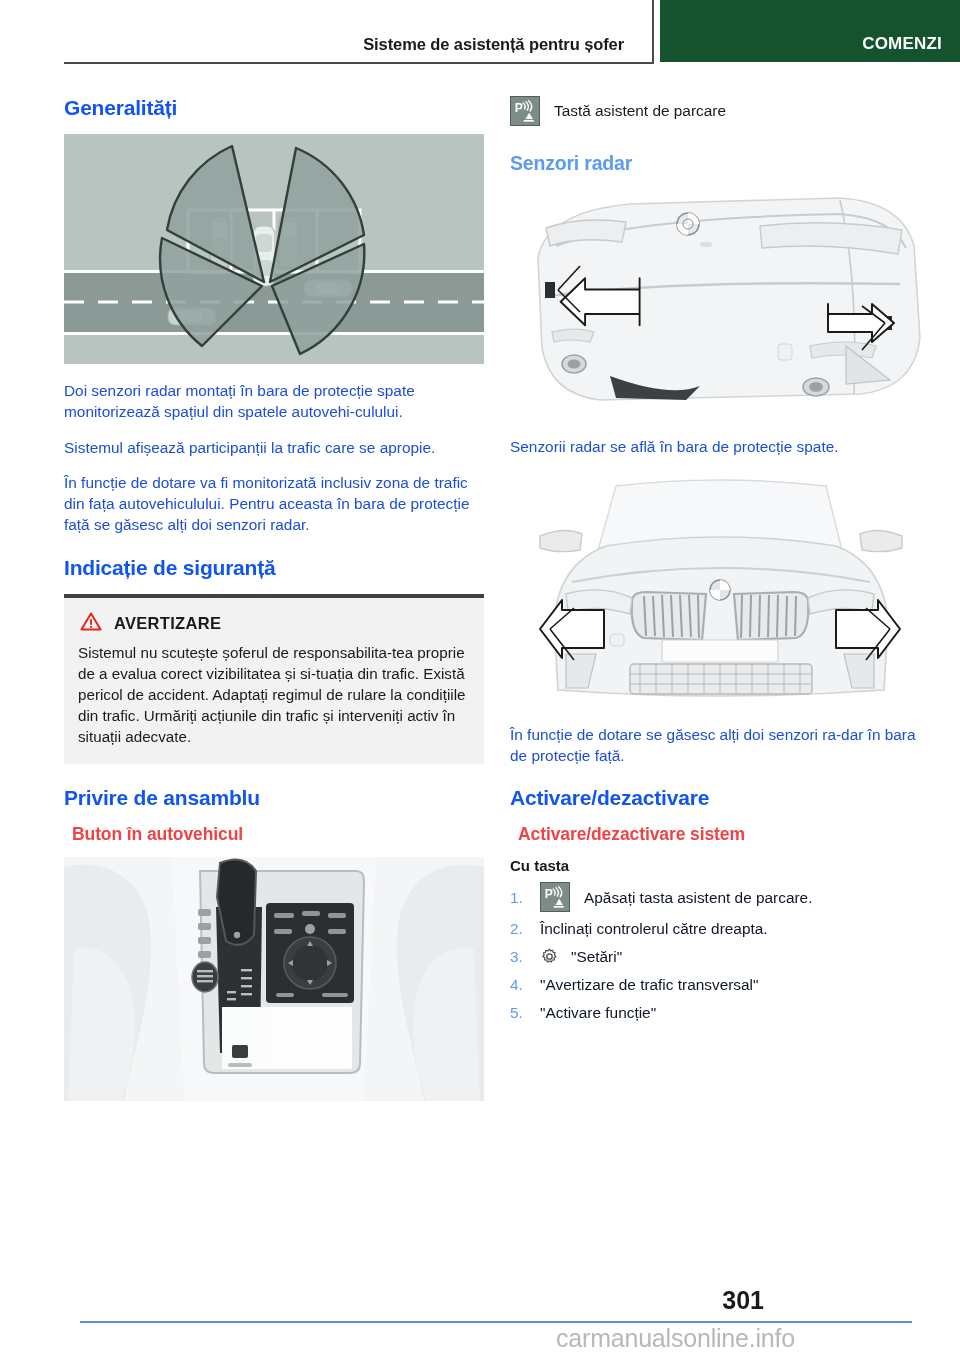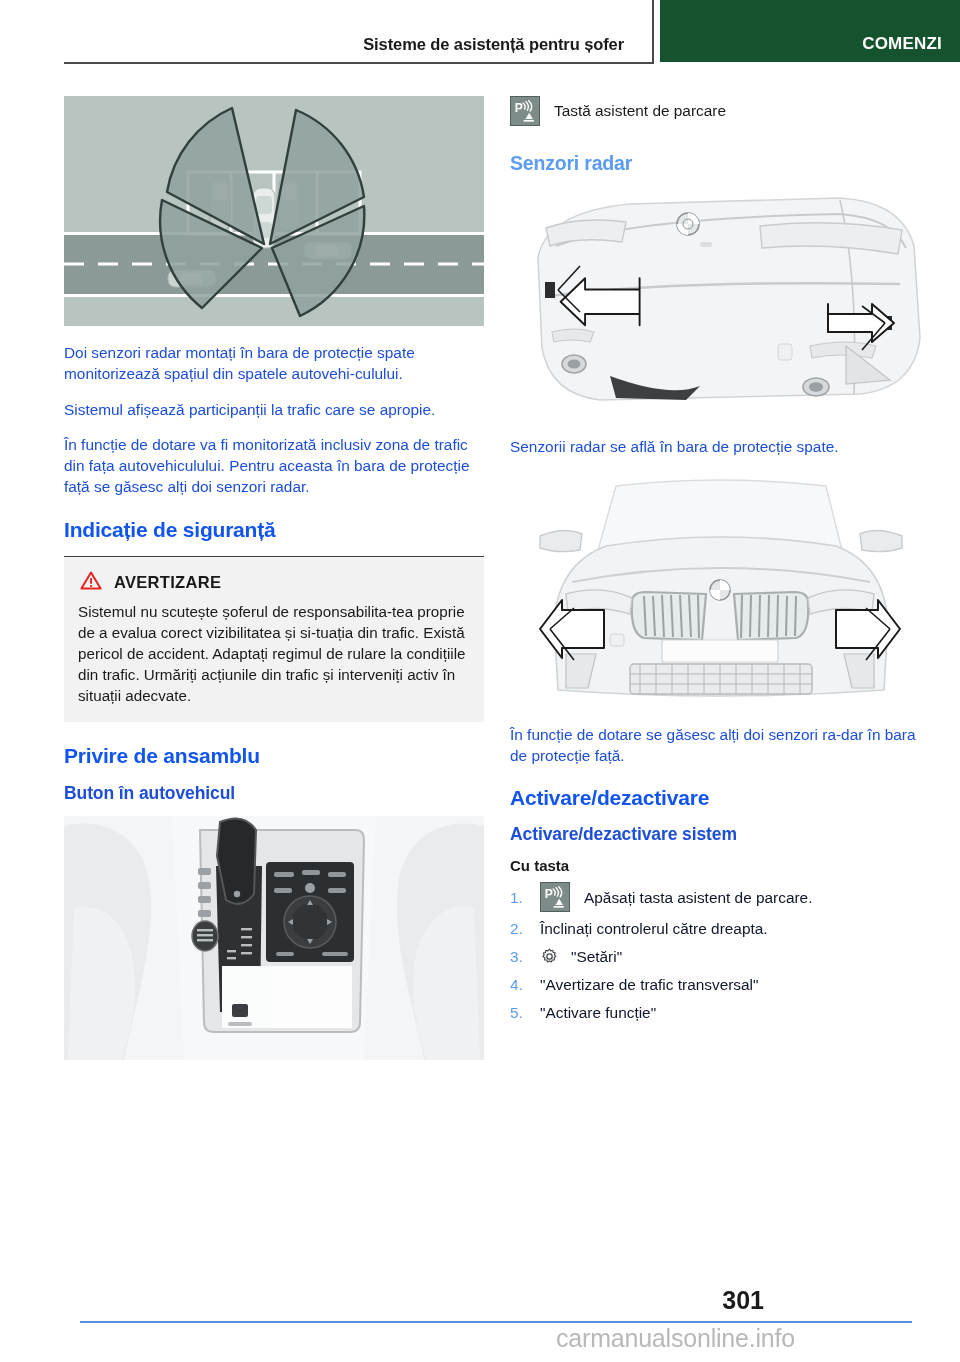--- a/index.html
+++ b/index.html
@@ -35,36 +35,36 @@
   
   .col { position:absolute; top:96px; width:420px; }
   .col-left  { left:64px;  }
   .col-right { left:510px; }
 
   h2.sec {
     font-size:21px; font-weight:bold; color:#1155ee;
     margin:0 0 14px 0; letter-spacing:-0.2px; line-height:1.15;
   }
   h3.sub {
-    font-size:17.5px; font-weight:bold; color:#1d4ed8;
-    margin:0 0 12px 0; letter-spacing:-0.1px; line-height:1.2;
+    font-size:17.5px; font-weight:bold; color:#ef4444;
+    margin:0 0 12px 8px; letter-spacing:-0.1px; line-height:1.2;
   }
   h4.bold {
     font-size:15px; font-weight:bold; color:#1a1a1a;
     margin:0 0 8px 0;
   }
   p.body {
     font-size:15.4px; line-height:1.38; margin:0 0 14px 0; color:#1d4ed8;
   }
   p.body:last-child { margin-bottom:0; }
 
   
   .warnbox {
     background:#f2f2f2;
-    border-top:1px solid #404040;
+    border-top:4px solid #404040;
     padding:14px 14px 16px 14px;
     margin:0 0 22px 0;
   }
   .warn-title { display:flex; align-items:center; gap:12px; margin:0 0 8px 2px; }
   .warn-title-text { font-size:16.5px; font-weight:bold; letter-spacing:0.3px; }
   .warn-text { font-size:15.2px; line-height:1.38; margin:0; }
 
   
   .figure { margin:0 0 16px 0; }
 
@@ -126,20 +126,21 @@
   <div class="hdr-box">
     <span class="hdr-box-text">Sisteme de asistență pentru șofer</span>
   </div>
   <div class="hdr-blue">
     <span class="hdr-blue-text">COMENZI</span>
   </div>
 </div>
 
 <div class="col col-left">
 
+  <h2 class="sec">Generalități</h2>
 
   <div class="figure radar-fig">
     <svg viewBox="0 0 420 230" width="420" height="230">
       <rect x="0" y="0" width="420" height="230" fill="#b7c4c0"></rect>
 
       <rect x="0" y="138" width="420" height="62" fill="#8b9a96"></rect>
       <rect x="0" y="136" width="420" height="3" fill="#ffffff"></rect>
       <rect x="0" y="198" width="420" height="3" fill="#ffffff"></rect>
       <g stroke="#ffffff" stroke-width="3" stroke-dasharray="20 14">
         <line x1="0" y1="168" x2="420" y2="168"></line>

